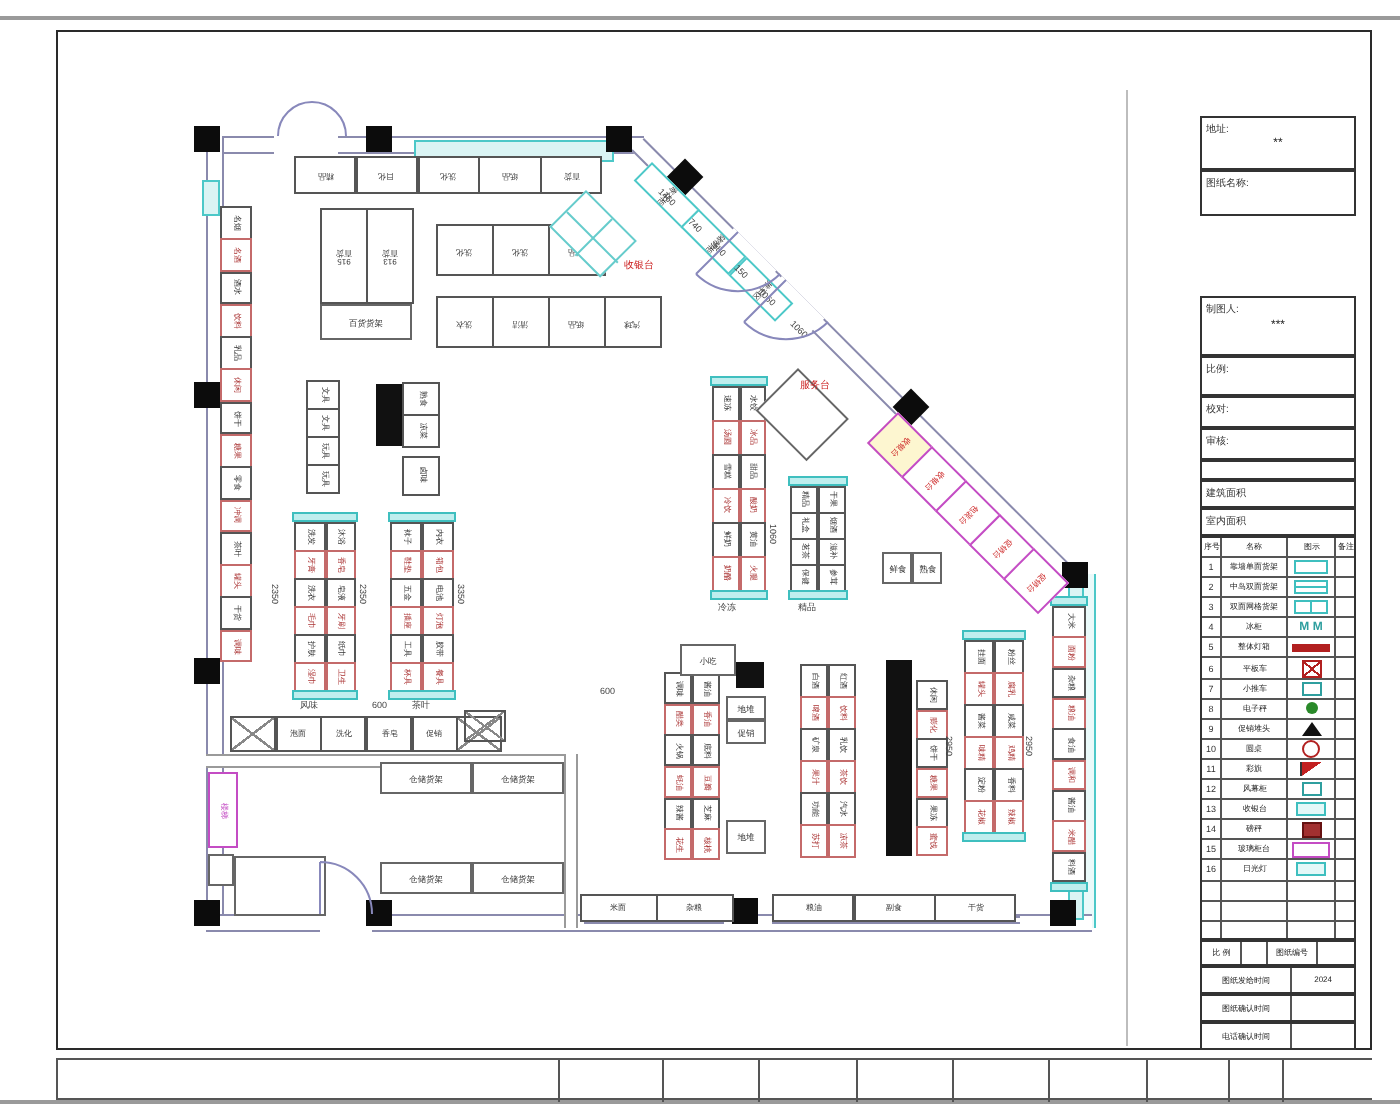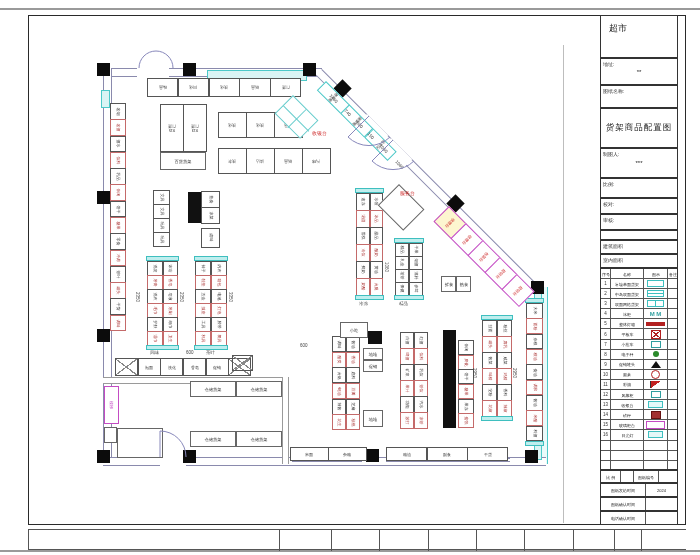--- a/index.html
+++ b/index.html
@@ -701,34 +701,30 @@
     </div>
 
   <svg class="abs" style="left:0;top:0;" width="700" height="555" viewBox="0 0 700 555">
     <path d="M139,68 A17,17 0 0 1 156,51" fill="none" stroke="#8888bb" stroke-width="1"></path>
     <path d="M173,68 A17,17 0 0 0 156,51" fill="none" stroke="#8888bb" stroke-width="1"></path>
     <path d="M186,457 A26,26 0 0 0 160,431 M160,431 L160,457" fill="none" stroke="#8888bb" stroke-width="1"></path>
     <path d="M390,137 A30,30 0 0 1 348,137 M369,116 L348,137" fill="none" stroke="#8888bb" stroke-width="1"></path>
     <path d="M414,161 A30,30 0 0 1 372,161 M393,140 L372,161" fill="none" stroke="#8888bb" stroke-width="1"></path>
   </svg>
 
-  <div class="abs tb" id="tb-store" style="left:600px;top:15px;width:78px;height:43px;"><span>超市</span></div>
 
   <div class="abs tb" style="left:600px;top:58px;width:78px;height:27px;">
     <span class="lab">地址:</span>
     <span class="ctr">**</span>
   </div>
 
   <div class="abs tb" style="left:600px;top:85px;width:78px;height:23px;">
     <span class="lab">图纸名称:</span>
   </div>
 
-  <div class="abs tb" id="tb-title" style="left:600px;top:108px;width:78px;height:40px;">
-    <span class="ctr">货架商品配置图</span>
-  </div>
 
   <div class="abs tb" style="left:600px;top:148px;width:78px;height:30px;">
     <span class="lab">制图人:</span>
     <span class="ctr">***</span>
   </div>
 
   <div class="abs tb" style="left:600px;top:178px;width:78px;height:20px;">
     <span class="lab">比例:</span>
   </div>
   <div class="abs tb" style="left:600px;top:198px;width:78px;height:16px;">

